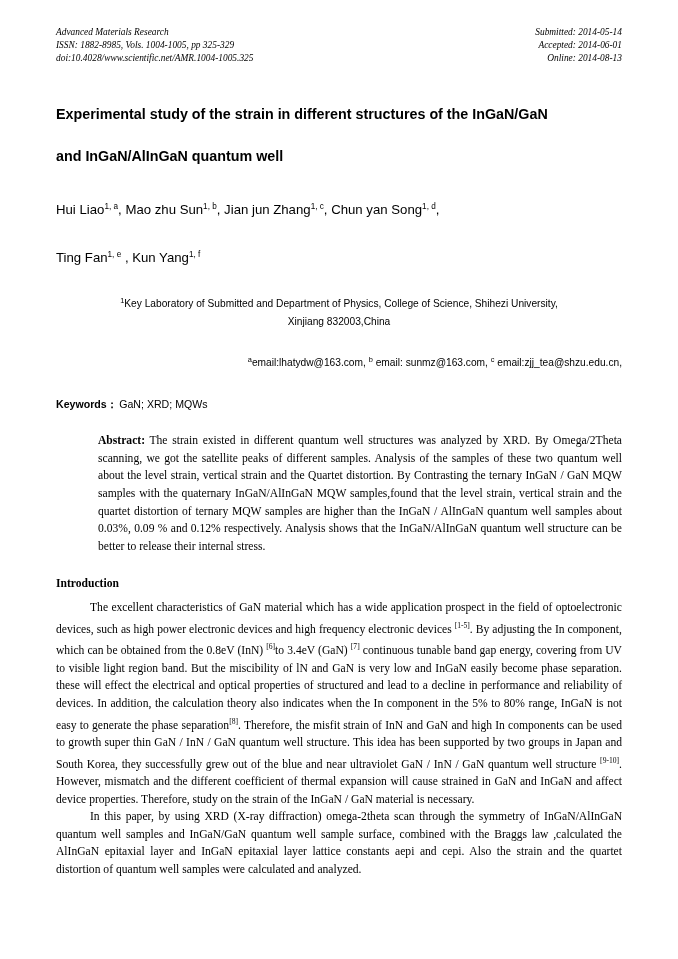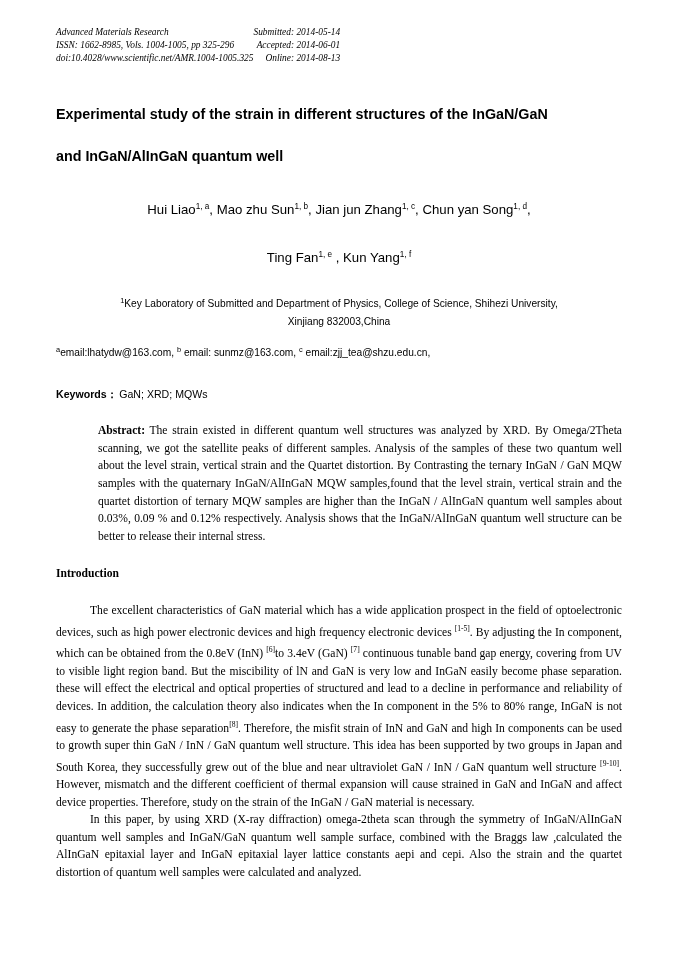--- a/index.html
+++ b/index.html
@@ -16,20 +16,21 @@
     box-sizing: border-box;
     padding: 26px 56px 20px 56px;
     font-family: "Liberation Serif", serif;
     color: #000;
     overflow: hidden;
   }
 
   
   .header {
     display: flex;
+    justify-content: space-between;
     font-family: "Liberation Serif", serif;
     font-style: italic;
     font-size: 9.4px;
     line-height: 13.2px;
   }
   .header .left, .header .right { white-space: nowrap; }
   .header .right { text-align: right; }
   .header .copyline { font-style: italic; }
 
   
@@ -40,42 +41,42 @@
     text-align: left;
     line-height: 21px;
     margin-top: 38px;
   }
   .title .line2 { display: block; margin-top: 21px; }
 
   
   .authors {
     font-family: "Liberation Sans", sans-serif;
     font-size: 13.2px;
-    text-align: center;
+    text-align: left;
     margin-top: 30px;
     line-height: 20px;
   }
   .authors .row2 { margin-top: 25px; }
   .authors sup { font-size: 8.2px; vertical-align: super; }
 
   
   .affil {
     font-family: "Liberation Sans", sans-serif;
     font-size: 10.2px;
     text-align: center;
     margin-top: 24px;
     line-height: 17px;
   }
   .affil sup { font-size: 7.4px; vertical-align: super; }
 
   .emails {
     font-family: "Liberation Sans", sans-serif;
     font-size: 10.2px;
-    text-align: left;
-    margin-top: 8px;
+    text-align: right;
+    margin-top: 18px;
     line-height: 23px;
   }
   .emails sup { font-size: 7.4px; vertical-align: super; }
 
   
   .keywords {
     font-family: "Liberation Sans", sans-serif;
     font-size: 10.6px;
     margin-top: 24px;
   }
@@ -95,35 +96,35 @@
   
   .section-head {
     margin-top: 22px;
     font-size: 11.6px;
     font-weight: bold;
   }
   .body-p {
     font-size: 11.6px;
     line-height: 17.6px;
     text-align: justify;
-    margin-top: 22px;
+    margin-top: 9px;
     text-indent: 34px;
   }
   .body-p.tight { margin-top: 0; }
   sup.ref { font-size: 7.6px; vertical-align: super; }
 </style>
 </head>
 <body>
 
 <div class="page">
 
   <div class="header">
     <div class="left">
       <div>Advanced Materials Research</div>
-      <div>ISSN: 1662-8985, Vols. 1004-1005, pp 325-296</div>
+      <div>ISSN: 1882-8985, Vols. 1004-1005, pp 325-329</div>
       <div>doi:10.4028/www.scientific.net/AMR.1004-1005.325</div>
     </div>
     <div class="right">
       <div>Submitted: 2014-05-14</div>
       <div>Accepted: 2014-06-01</div>
       <div>Online: 2014-08-13</div>
     </div>
   </div>
 
   <div class="title">

